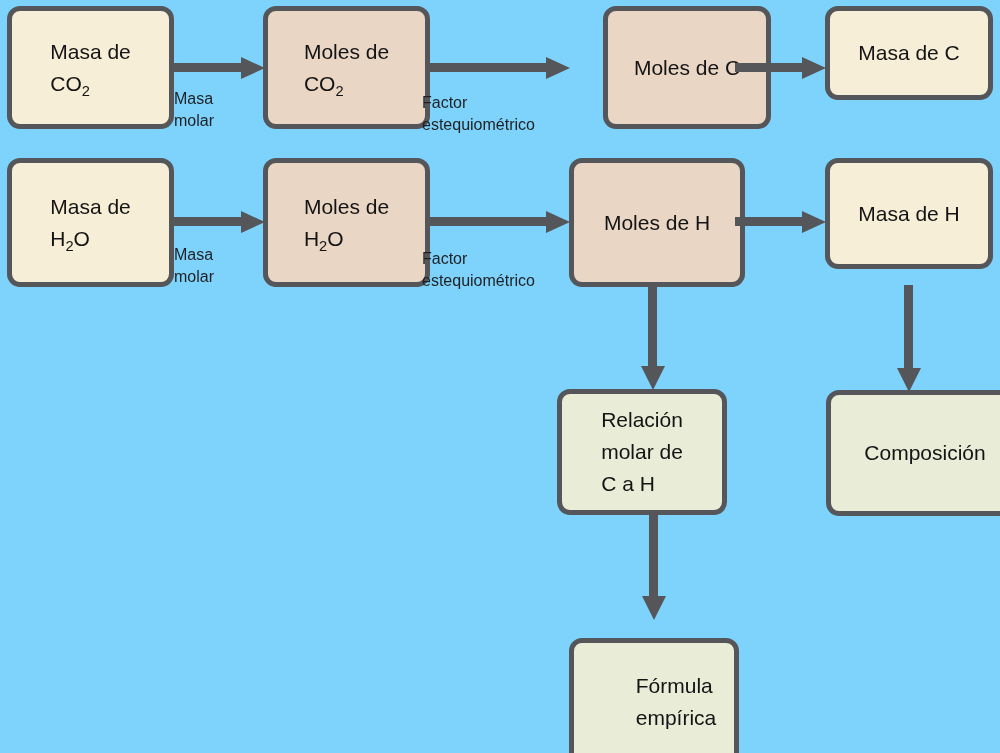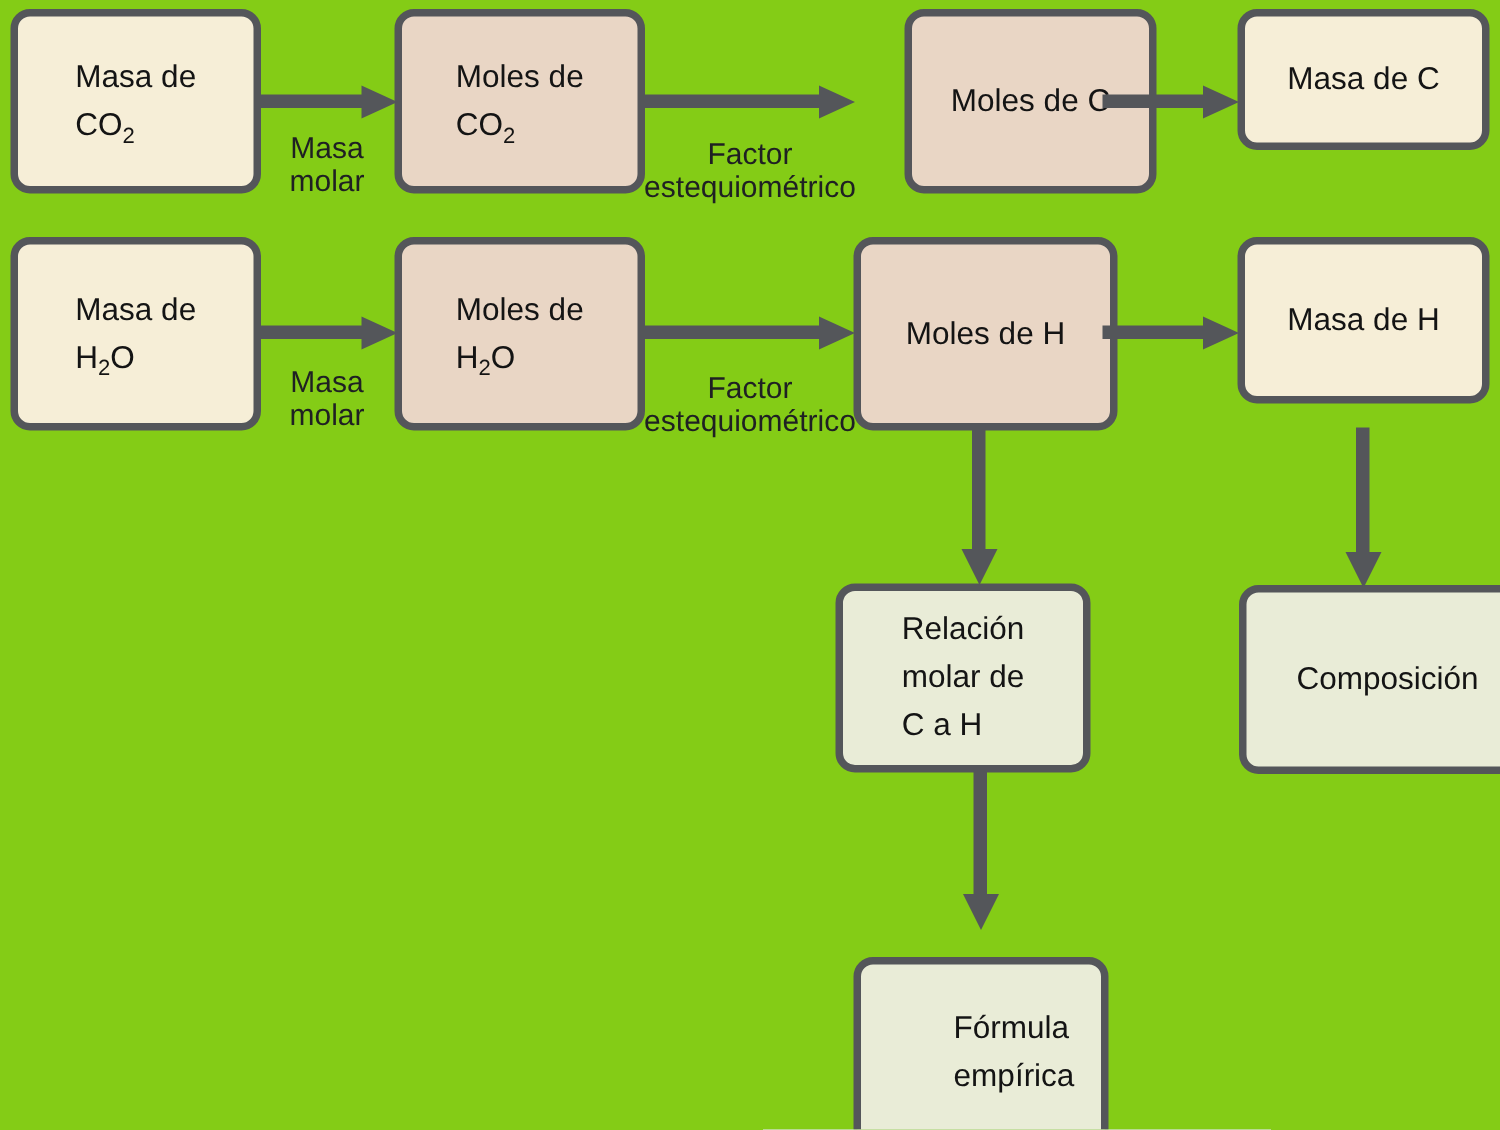--- a/index.html
+++ b/index.html
@@ -3,21 +3,21 @@
 <meta charset="utf-8">
 <style>
   * { margin: 0; padding: 0; box-sizing: border-box; }
   html, body { background: #e6e8f3; }
   body { font-family: "Liberation Sans", sans-serif; }
 
   .canvas {
     position: relative;
     width: 1000px;
     height: 753px;
-    background: #84cc16;
+    background: #7dd3fc;
     overflow: hidden;
     color: #141414;
   }
 
   .box {
     position: absolute;
     border: 5px solid #54565a;
     border-radius: 13px;
     display: flex;
     align-items: center;
@@ -42,23 +42,22 @@
   }
   .head-down {
     position: absolute; width: 0; height: 0;
     border-top: 24px solid #54565a;
     border-left: 12px solid transparent;
     border-right: 12px solid transparent;
   }
 
   .lbl {
     position: absolute;
-    font-size: 20px;
+    font-size: 16px;
     line-height: 22px;
-    text-align: center;
     color: #1f2023;
   }
 </style>
 </head>
 <body>
 
 <div class="canvas">
 
   <div class="box cream" style="left:7px; top:6px; width:167px; height:123px;">
     <div class="lines">

